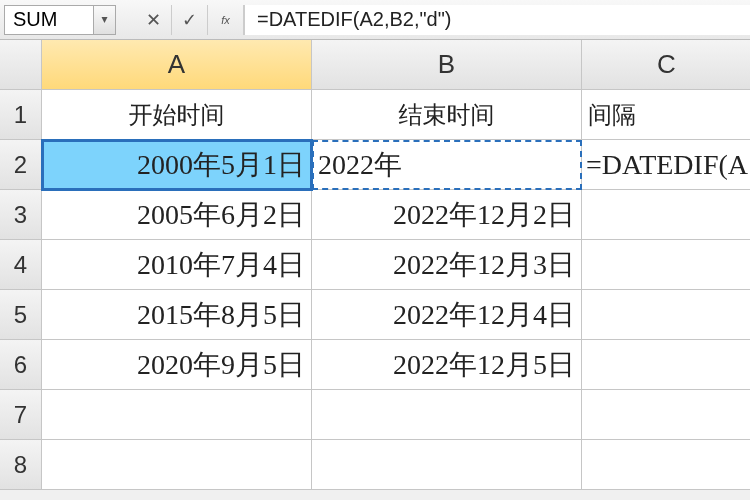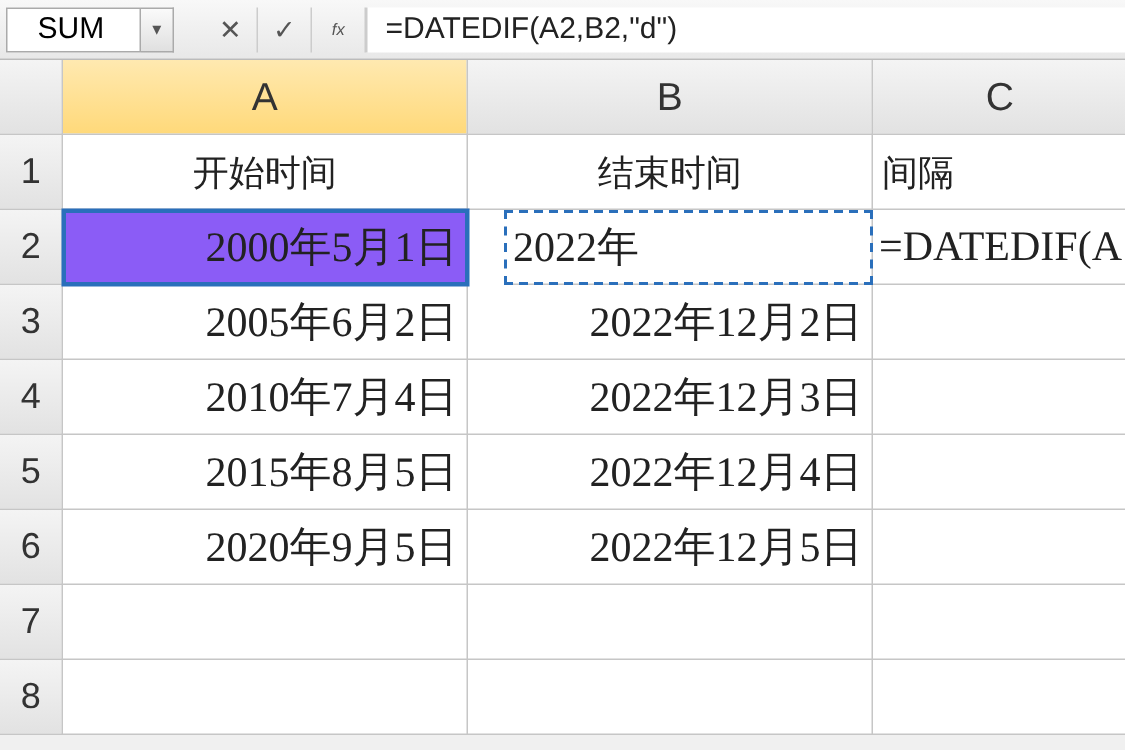--- a/index.html
+++ b/index.html
@@ -19,21 +19,21 @@
     border-bottom: 1px solid #bbb;
   }
   .name-box {
     width: 90px;
     height: 30px;
     margin-left: 4px;
     background: #fff;
     border: 1px solid #aaa;
     font-family: Arial, sans-serif;
     font-size: 20px;
-    padding-left: 20px;
+    padding-left: 8px;
     display: flex;
     align-items: center;
   }
   .name-box-dropdown {
     width: 22px;
     height: 30px;
     border: 1px solid #aaa;
     border-left: none;
     background: linear-gradient(#fafafa,#e0e0e0);
     display: flex;
@@ -112,27 +112,26 @@
     justify-content: center;
     position: relative;
   }
   .hdr-cell { font-size: 24px; }
   .cell.right { justify-content: flex-end; }
   .cell.left { justify-content: flex-start; }
   .active-cell {
     outline: 3px solid #2a6fbb;
     outline-offset: -2px;
     z-index: 2;
-    background: #8b5cf6;
+    background: #7dd3fc;
     font-family: Liberation Serif, serif;
   }
   .adj-cell {
     outline: 2px dashed #2a6fbb;
     outline-offset: -2px;
-    margin-left: 24px;
   }
   .overflow-c {
     position: relative;
     justify-content: flex-start;
     white-space: nowrap;
     overflow: visible;
     font-family: "SimSun", serif;
     font-size: 28px;
   }
   .overflow-c span {

